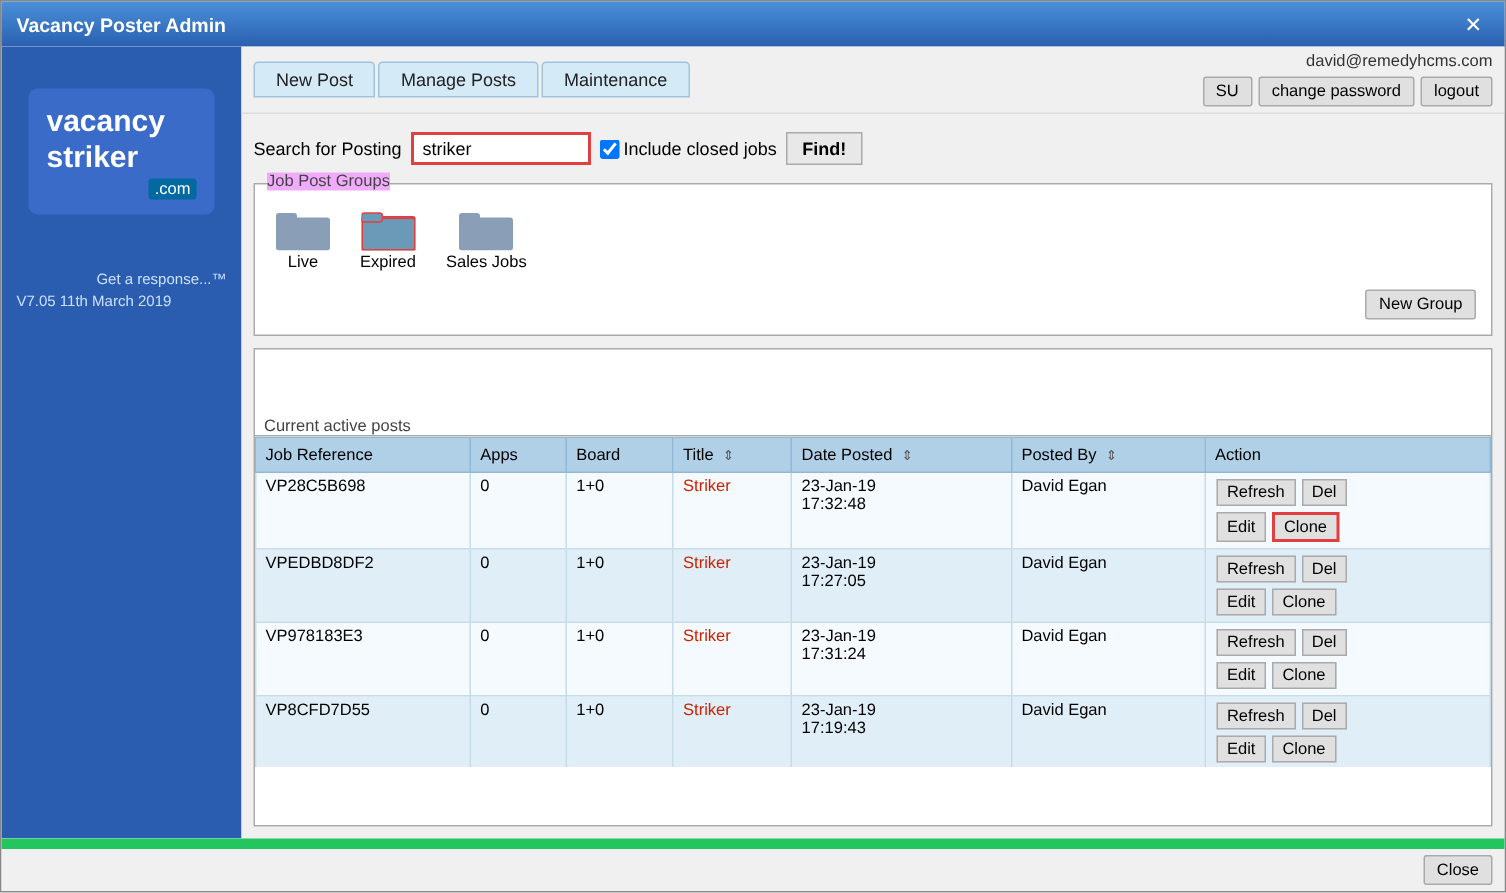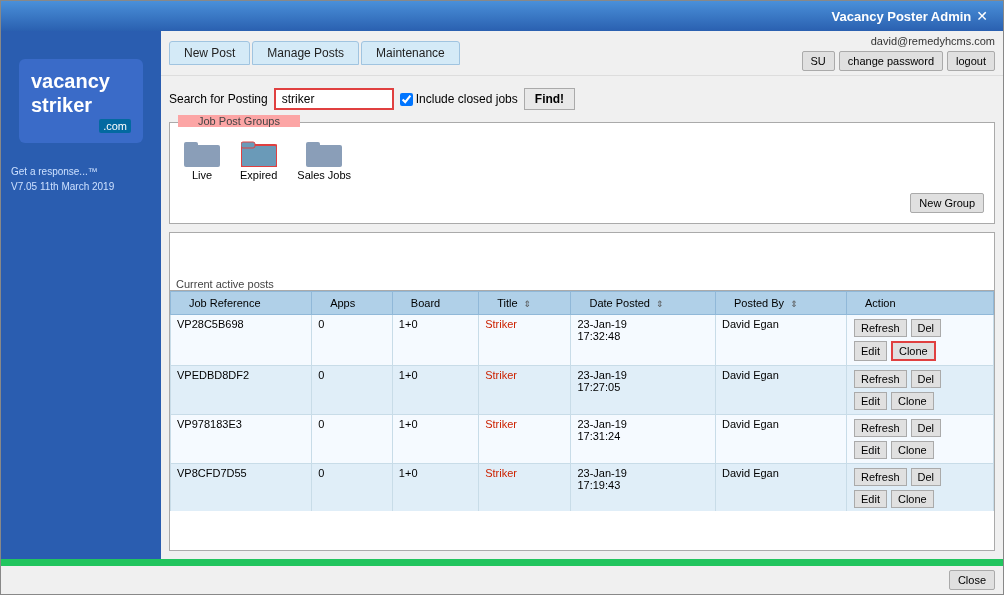--- a/index.html
+++ b/index.html
@@ -18,21 +18,21 @@
       border: 1px solid #888;
       display: flex;
       flex-direction: column;
     }
     .title-bar {
       background: linear-gradient(to bottom, #4a90d9, #2a60b0);
       color: white;
       padding: 6px 10px;
       display: flex;
       align-items: center;
-      justify-content: flex-end;
+      justify-content: space-between;
       height: 30px;
       flex-shrink: 0;
     }
     .title-bar-title {
       font-size: 13px;
       font-weight: bold;
     }
     .title-bar-close {
       color: white;
       font-size: 14px;
@@ -79,22 +79,22 @@
       color: white;
       font-size: 11px;
       padding: 1px 4px;
       border-radius: 2px;
       align-self: flex-end;
       margin-top: 2px;
     }
     .sidebar-tagline {
       color: #cce0ff;
       font-size: 10px;
-      margin-top: 5px;
-      text-align: left;
+      margin-top: 20px;
+      text-align: right;
       width: 100%;
     }
     .sidebar-version {
       color: #cce0ff;
       font-size: 10px;
       margin-top: 4px;
       text-align: left;
       width: 100%;
     }
     .right-panel {
@@ -191,22 +191,22 @@
     .group-section {
       border: 1px solid #aaa;
       padding: 6px 10px 10px;
       position: relative;
       background: white;
     }
     .group-legend {
       position: absolute;
       top: -8px;
       left: 8px;
-      background: #fca5a5;
-      padding: 0 20px;
+      background: #f0abfc;
+      padding: 0 0;
       font-size: 11px;
       color: #444;
     }
     .folder-grid {
       display: flex;
       gap: 20px;
       padding: 8px 4px;
       flex-wrap: wrap;
       min-height: 60px;
     }
@@ -246,21 +246,21 @@
     }
     table {
       width: 100%;
       border-collapse: collapse;
       font-size: 11px;
     }
     thead tr {
       background: #b0d0e8;
     }
     thead th {
-      padding: 5px 18px;
+      padding: 5px 6px;
       text-align: left;
       border: 1px solid #90b8d8;
       white-space: nowrap;
       font-weight: normal;
     }
     tbody tr:nth-child(odd) { background: #f5faff; }
     tbody tr:nth-child(even) { background: #e0eef8; }
     tbody td {
       padding: 3px 6px;
       border: 1px solid #c8dce8;

